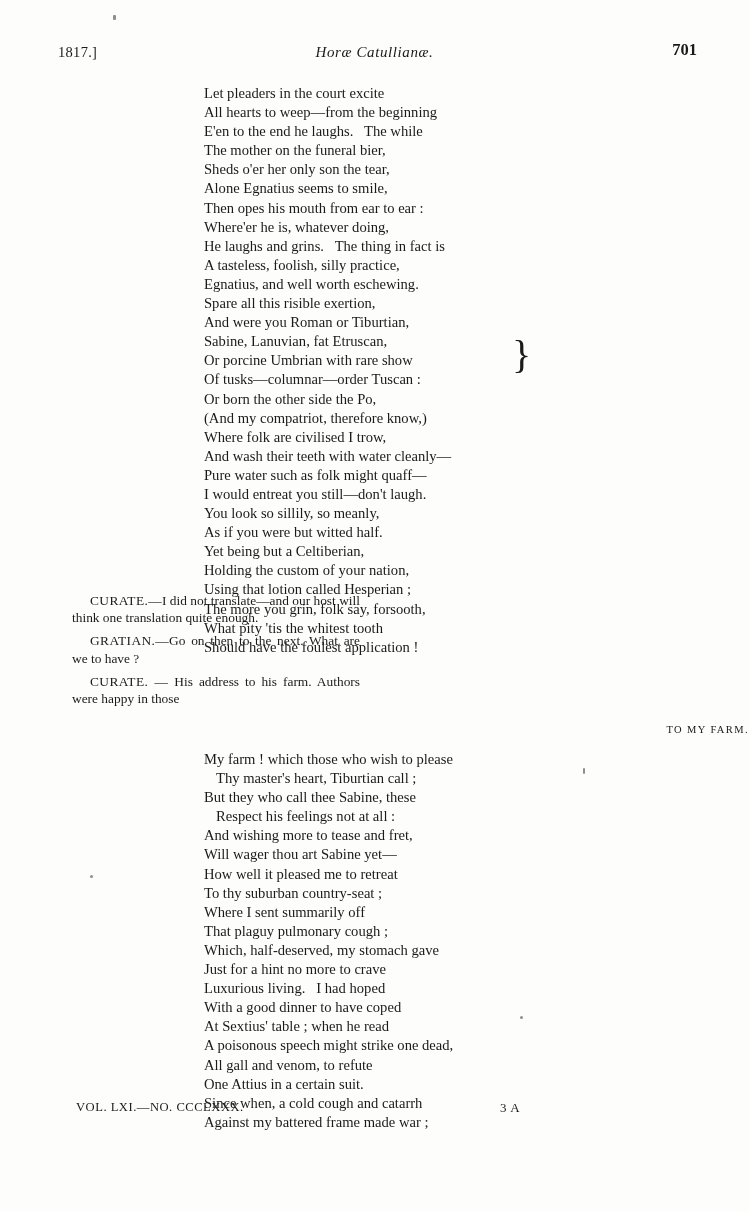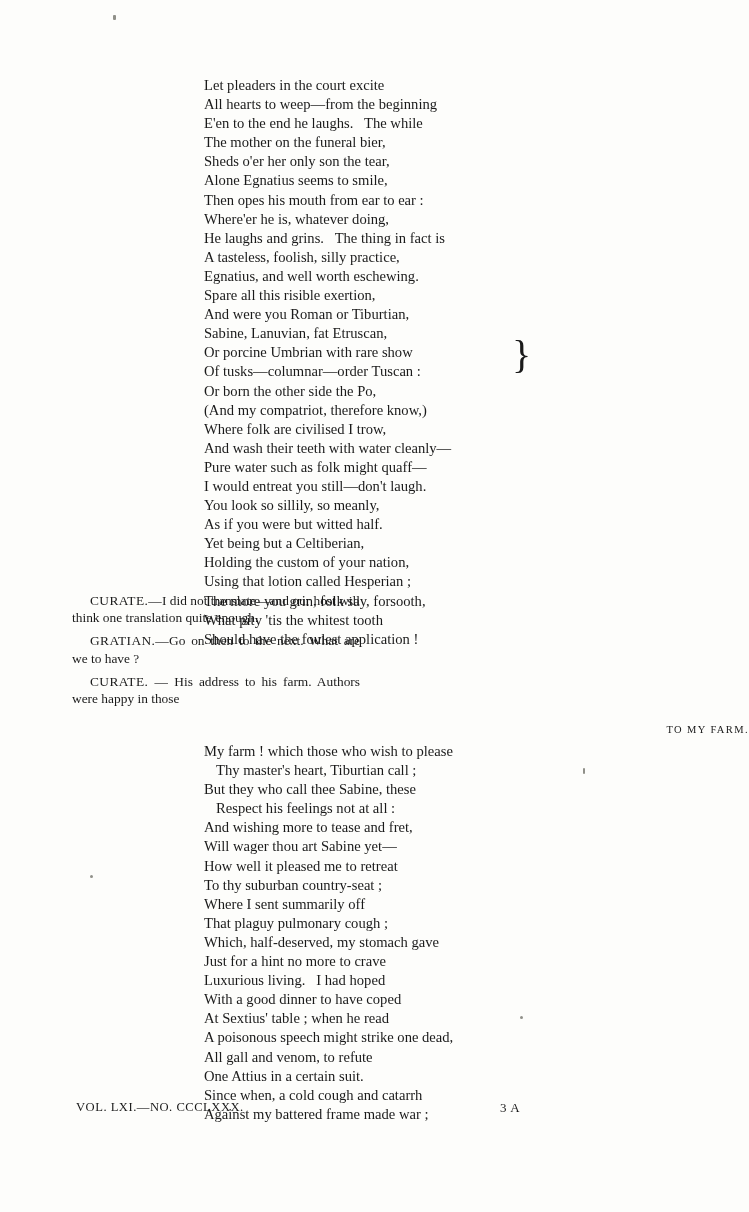--- a/index.html
+++ b/index.html
@@ -59,20 +59,21 @@
     border-radius: 50%;
     opacity: 0.75;
   }
   
   .verse {
     position: absolute;
     left: 204px;
     font-size: 14.6px;
     line-height: 19.1px;
     white-space: pre;
+    margin-top: 8px;
   }
   .verse .line {
     white-space: pre;
   }
   .verse .line.indent {
     padding-left: 12px;
   }
   
   .brace {
     position: absolute;
@@ -150,20 +151,25 @@
 </head>
 <body>
 
 <div class="page">
 
   <div class="speck" style="left:113px; top:15px; width:3px; height:5px; border-radius:1px;"></div>
   <div class="speck" style="left:583px; top:768px; width:2px; height:6px; border-radius:1px;"></div>
   <div class="speck" style="left:90px; top:875px; width:3px; height:3px;"></div>
   <div class="speck" style="left:520px; top:1016px; width:3px; height:3px;"></div>
 
+  <div class="header">
+    <div class="year">1817.]</div>
+    <div class="title">Horæ Catullianæ.</div>
+    <div class="folio">701</div>
+  </div>
 
   <div class="verse" id="poem1" style="top:76px;"><div class="line">Let pleaders in the court excite</div><div class="line">All hearts to weep—from the beginning</div><div class="line">E'en to the end he laughs.   The while</div><div class="line">The mother on the funeral bier,</div><div class="line">Sheds o'er her only son the tear,</div><div class="line">Alone Egnatius seems to smile,</div><div class="line">Then opes his mouth from ear to ear :</div><div class="line">Where'er he is, whatever doing,</div><div class="line">He laughs and grins.   The thing in fact is</div><div class="line">A tasteless, foolish, silly practice,</div><div class="line">Egnatius, and well worth eschewing.</div><div class="line">Spare all this risible exertion,</div><div class="line">And were you Roman or Tiburtian,</div><div class="line">Sabine, Lanuvian, fat Etruscan,</div><div class="line">Or porcine Umbrian with rare show</div><div class="line">Of tusks—columnar—order Tuscan :</div><div class="line">Or born the other side the Po,</div><div class="line">(And my compatriot, therefore know,)</div><div class="line">Where folk are civilised I trow,</div><div class="line">And wash their teeth with water cleanly—</div><div class="line">Pure water such as folk might quaff—</div><div class="line">I would entreat you still—don't laugh.</div><div class="line">You look so sillily, so meanly,</div><div class="line">As if you were but witted half.</div><div class="line">Yet being but a Celtiberian,</div><div class="line">Holding the custom of your nation,</div><div class="line">Using that lotion called Hesperian ;</div><div class="line">The more you grin, folk say, forsooth,</div><div class="line">What pity 'tis the whitest tooth</div><div class="line">Should have the foulest application !</div></div>
   <div class="brace" style="left:512px; top:335px;">}</div>
 
   <div class="dialogue">
     <div class="cols">
       <div class="col" id="dlg-left">
           <p class="hang"><span class="sc">CURATE.—</span>I did not translate—and our host will think one translation quite enough.</p>
           <p class="hang"><span class="sc">GRATIAN.—</span>Go on then to the next.   What are we to have ?</p>
           <p class="hang"><span class="sc">CURATE. —</span> His address to his farm.   Authors were happy in those</p>

